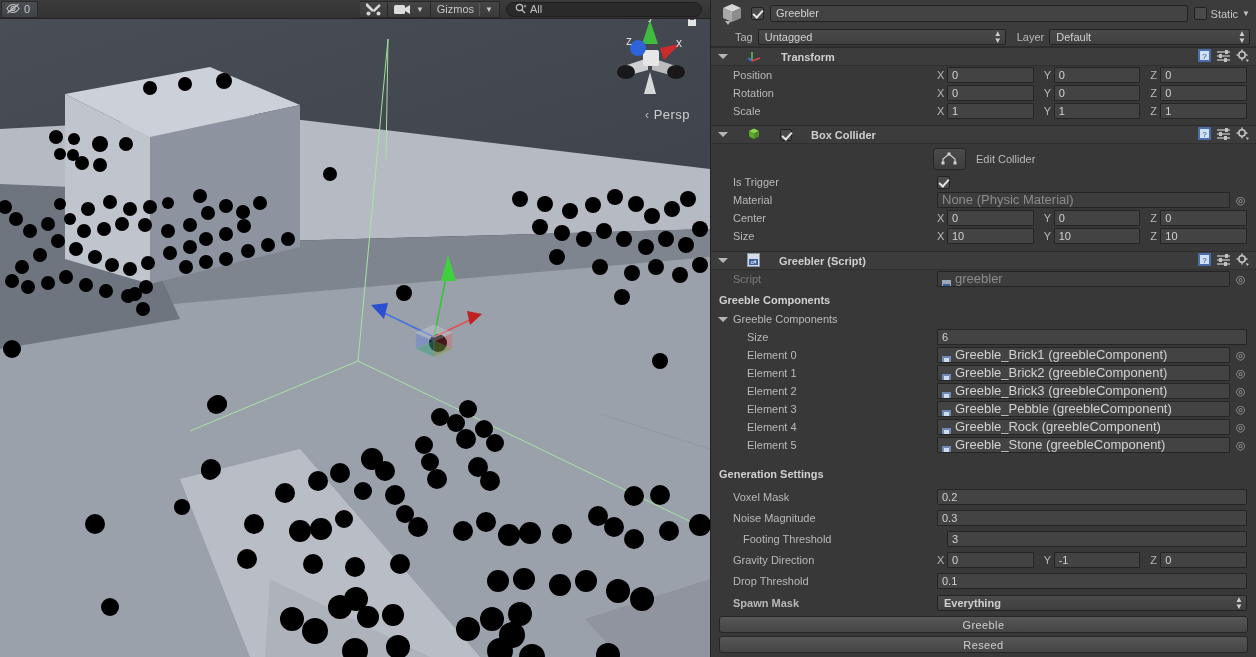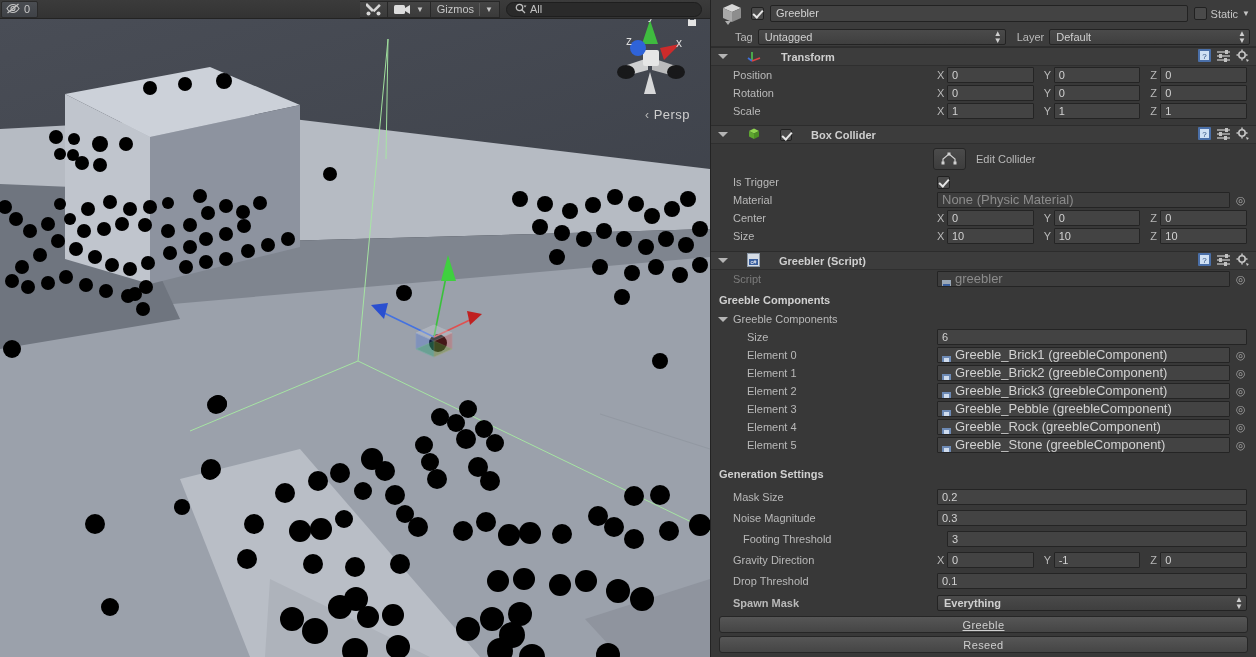--- a/index.html
+++ b/index.html
@@ -800,21 +800,21 @@
               <rect x="2" y="2" width="5" height="5" fill="#cfdcee"></rect>
             </svg></span>
         <span>Greeble_Stone (greebleComponent)</span>
       </span>
       <span class="obj-dot">◎</span>
     </div>
 
     <div class="section-head" style="padding-top:14px;">Generation Settings</div>
 
     <div class="prop-row" style="margin-top:4px;">
-      <span class="prop-label">Mask Size</span>
+      <span class="prop-label">Voxel Mask</span>
       <span class="field">0.2</span>
     </div>
     <div class="prop-row" style="margin-top:3px;">
       <span class="prop-label">Noise Magnitude</span>
       <span class="field">0.3</span>
     </div>
     <div class="prop-row" style="margin-top:3px;padding-left:32px;">
       <span class="prop-label">Footing Threshold</span>
       <span class="field">3</span>
     </div>
@@ -834,16 +834,16 @@
       <span class="field">0.1</span>
     </div>
     <div class="prop-row" style="margin-top:3px;height:19px;font-weight:bold;">
       <span class="prop-label">Spawn Mask</span>
       <span class="popup" style="flex:1;">
         <span>Everything</span>
         <span class="updown">▲<br>▼</span>
       </span>
     </div>
 
-    <div class="btn-wide" style="margin-top:4px;text-decoration:underline;">Greeble</div>
+    <div class="btn-wide" style="margin-top:4px;">Greeble</div>
     <div class="btn-wide" style="margin-top:3px;">Reseed</div>
   </div>
 </div>
 
 </body></html>

